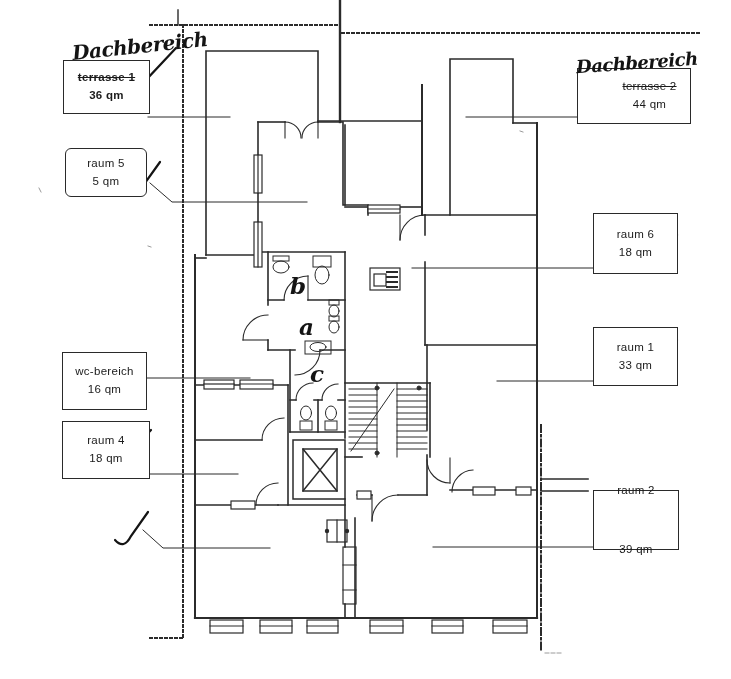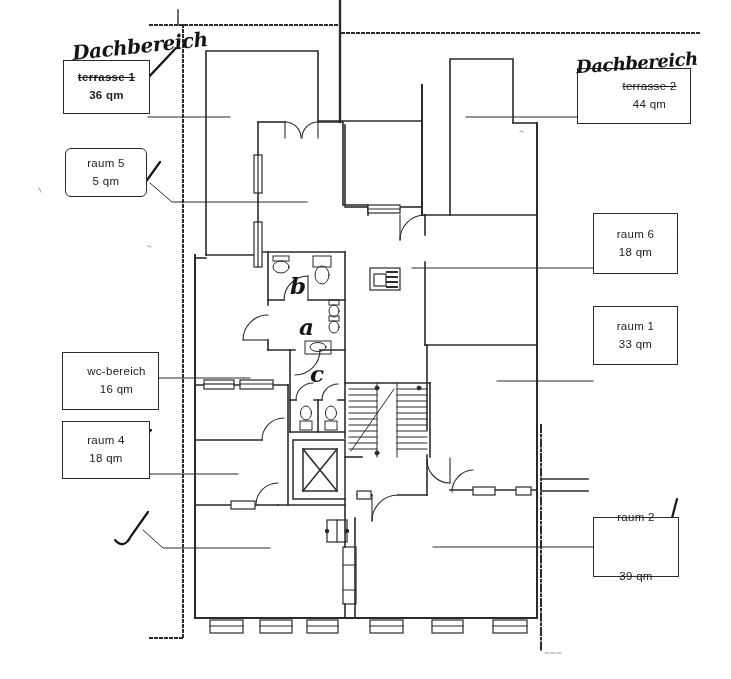--- a/index.html
+++ b/index.html
@@ -288,38 +288,38 @@
 <div class="hand letter" style="left:310px;top:360px;">c</div>
 
 <div class="label-box" style="left:63px;top:60px;width:85px;height:52px;font-weight:bold;">
   <span class="struck">terrasse 1</span>
   <span>36 qm</span>
 </div>
 <div class="label-box" style="left:65px;top:148px;width:80px;height:47px;border-radius:6px;">
   <span>raum 5</span>
   <span>5 qm</span>
 </div>
-<div class="label-box" style="left:62px;top:352px;width:83px;height:56px;padding-left:12px;">
+<div class="label-box" style="left:62px;top:352px;width:83px;height:56px;">
   <span>wc-bereich</span>
   <span>16 qm</span>
 </div>
 <div class="label-box" style="left:62px;top:421px;width:86px;height:56px;text-align:center;">
   <span>raum 4</span>
   <span>18 qm</span>
 </div>
 <div class="label-box" style="left:577px;top:68px;width:81px;height:54px;padding-left:31px;">
   <span class="struck">terrasse 2</span>
   <span>44 qm</span>
 </div>
 <div class="label-box" style="left:593px;top:213px;width:83px;height:59px;">
   <span>raum 6</span>
   <span>18 qm</span>
 </div>
-<div class="label-box" style="left:593px;top:306px;width:83px;height:57px;">
+<div class="label-box" style="left:593px;top:327px;width:83px;height:57px;">
   <span>raum 1</span>
   <span>33 qm</span>
 </div>
-<div class="label-box" style="left:593px;top:517px;width:84px;height:58px;gap:41px;">
+<div class="label-box" style="left:593px;top:490px;width:84px;height:58px;gap:41px;">
   <span>raum 2</span>
   <span>39 qm</span>
 </div>
 
 </div>
 
 </body></html>

